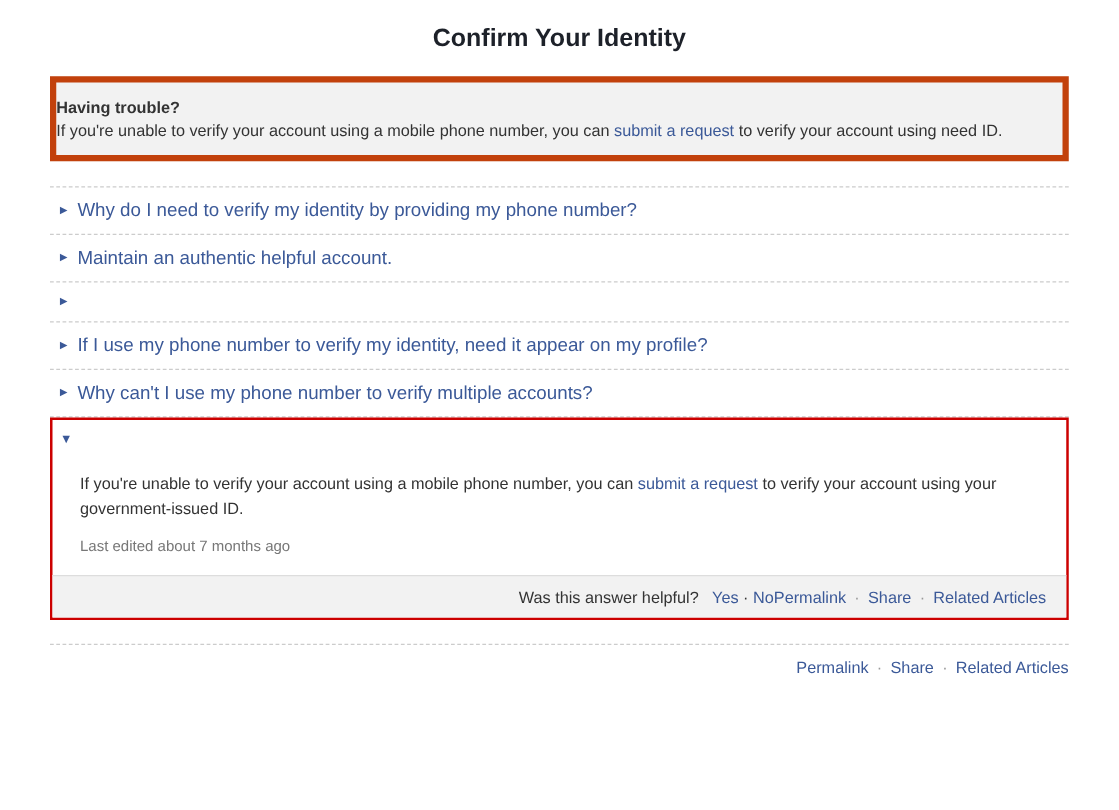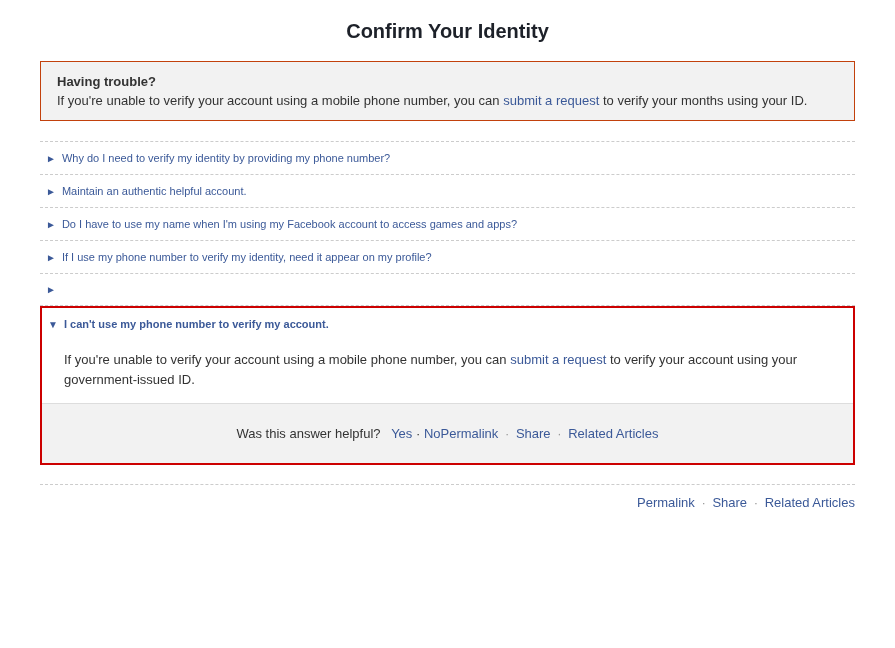--- a/index.html
+++ b/index.html
@@ -21,22 +21,22 @@
     h1.page-title {
       font-size: 20px;
       font-weight: bold;
       color: #1d2129;
       margin-bottom: 18px;
       text-align: center;
     }
 
     .trouble-box {
       background: #f2f2f2;
-      border: 1px solid #c2410c;
-      padding: 12px 16px;
+      border: 5px solid #c2410c;
+      padding: 12px 0;
       margin-bottom: 20px;
     }
 
     .trouble-box .trouble-title {
       font-weight: bold;
       margin-bottom: 4px;
     }
 
     .trouble-box a {
       color: #3b5998;
@@ -61,21 +61,21 @@
 
     .faq-question .arrow {
       color: #3b5998;
       margin-right: 6px;
       font-size: 10px;
     }
 
     .faq-question a {
       color: #3b5998;
       text-decoration: none;
-      font-size: 11px;
+      font-size: 15px;
     }
 
     .faq-item.active {
       border: 2px solid #cc0000;
       margin-bottom: -1px;
     }
 
     .faq-item.active .faq-question .arrow {
       color: #3b5998;
     }
@@ -98,23 +98,23 @@
 
     .faq-answer .last-edited {
       margin-top: 12px;
       color: #777;
       font-size: 12px;
     }
 
     .helpful-bar {
       background: #f2f2f2;
       border-top: 1px solid #ddd;
-      padding: 22px 16px;
+      padding: 9px 16px;
       display: flex;
-      justify-content: center;
+      justify-content: flex-end;
       align-items: center;
       margin: 0 0 0 0;
     }
 
     .helpful-bar .helpful-text {
       font-size: 13px;
       color: #333;
     }
 
     .helpful-bar a {
@@ -158,21 +158,21 @@
     }
   </style>
 </head>
 <body>
 
 <h1 class="page-title">Confirm Your Identity</h1>
 
 <div class="trouble-box">
   <div class="trouble-title">Having trouble?</div>
   <div>
-    <span>If you're unable to verify your account using a mobile phone number, you can </span><a href="#">submit a request</a><span> to verify your months using your ID.</span>
+    <span>If you're unable to verify your account using a mobile phone number, you can </span><a href="#">submit a request</a><span> to verify your account using need ID.</span>
   </div>
 </div>
 
 <div class="faq-list">
 
   <div class="faq-item">
     <div class="faq-question">
       <span class="arrow">►</span>
       <a href="#">Why do I need to verify my identity by providing my phone number?</a>
     </div>
@@ -181,46 +181,46 @@
   <div class="faq-item">
     <div class="faq-question">
       <span class="arrow">►</span>
       <a href="#">Maintain an authentic helpful account.</a>
     </div>
   </div>
 
   <div class="faq-item">
     <div class="faq-question">
       <span class="arrow">►</span>
-      <a href="#">Do I have to use my name when I'm using my Facebook account to access games and apps?</a>
     </div>
   </div>
 
   <div class="faq-item">
     <div class="faq-question">
       <span class="arrow">►</span>
       <a href="#">If I use my phone number to verify my identity, need it appear on my profile?</a>
     </div>
   </div>
 
   <div class="faq-item">
     <div class="faq-question">
       <span class="arrow">►</span>
+      <a href="#">Why can't I use my phone number to verify multiple accounts?</a>
     </div>
   </div>
 
   <div class="faq-item active">
     <div class="faq-question">
       <span class="arrow">▼</span>
-      <a href="#">I can't use my phone number to verify my account.</a>
     </div>
     <div class="faq-answer">
       <div>
         <span>If you're unable to verify your account using a mobile phone number, you can </span><a href="#">submit a request</a><span> to verify your account using your government-issued ID.</span>
       </div>
+      <div class="last-edited">Last edited about 7 months ago</div>
     </div>
     <div class="helpful-bar">
       <div>
         <span class="helpful-text">Was this answer helpful?</span>
         &nbsp;
         <a href="#">Yes</a>
         <span> · </span>
         <a href="#">No</a>
       </div>
       <div class="links-right">

